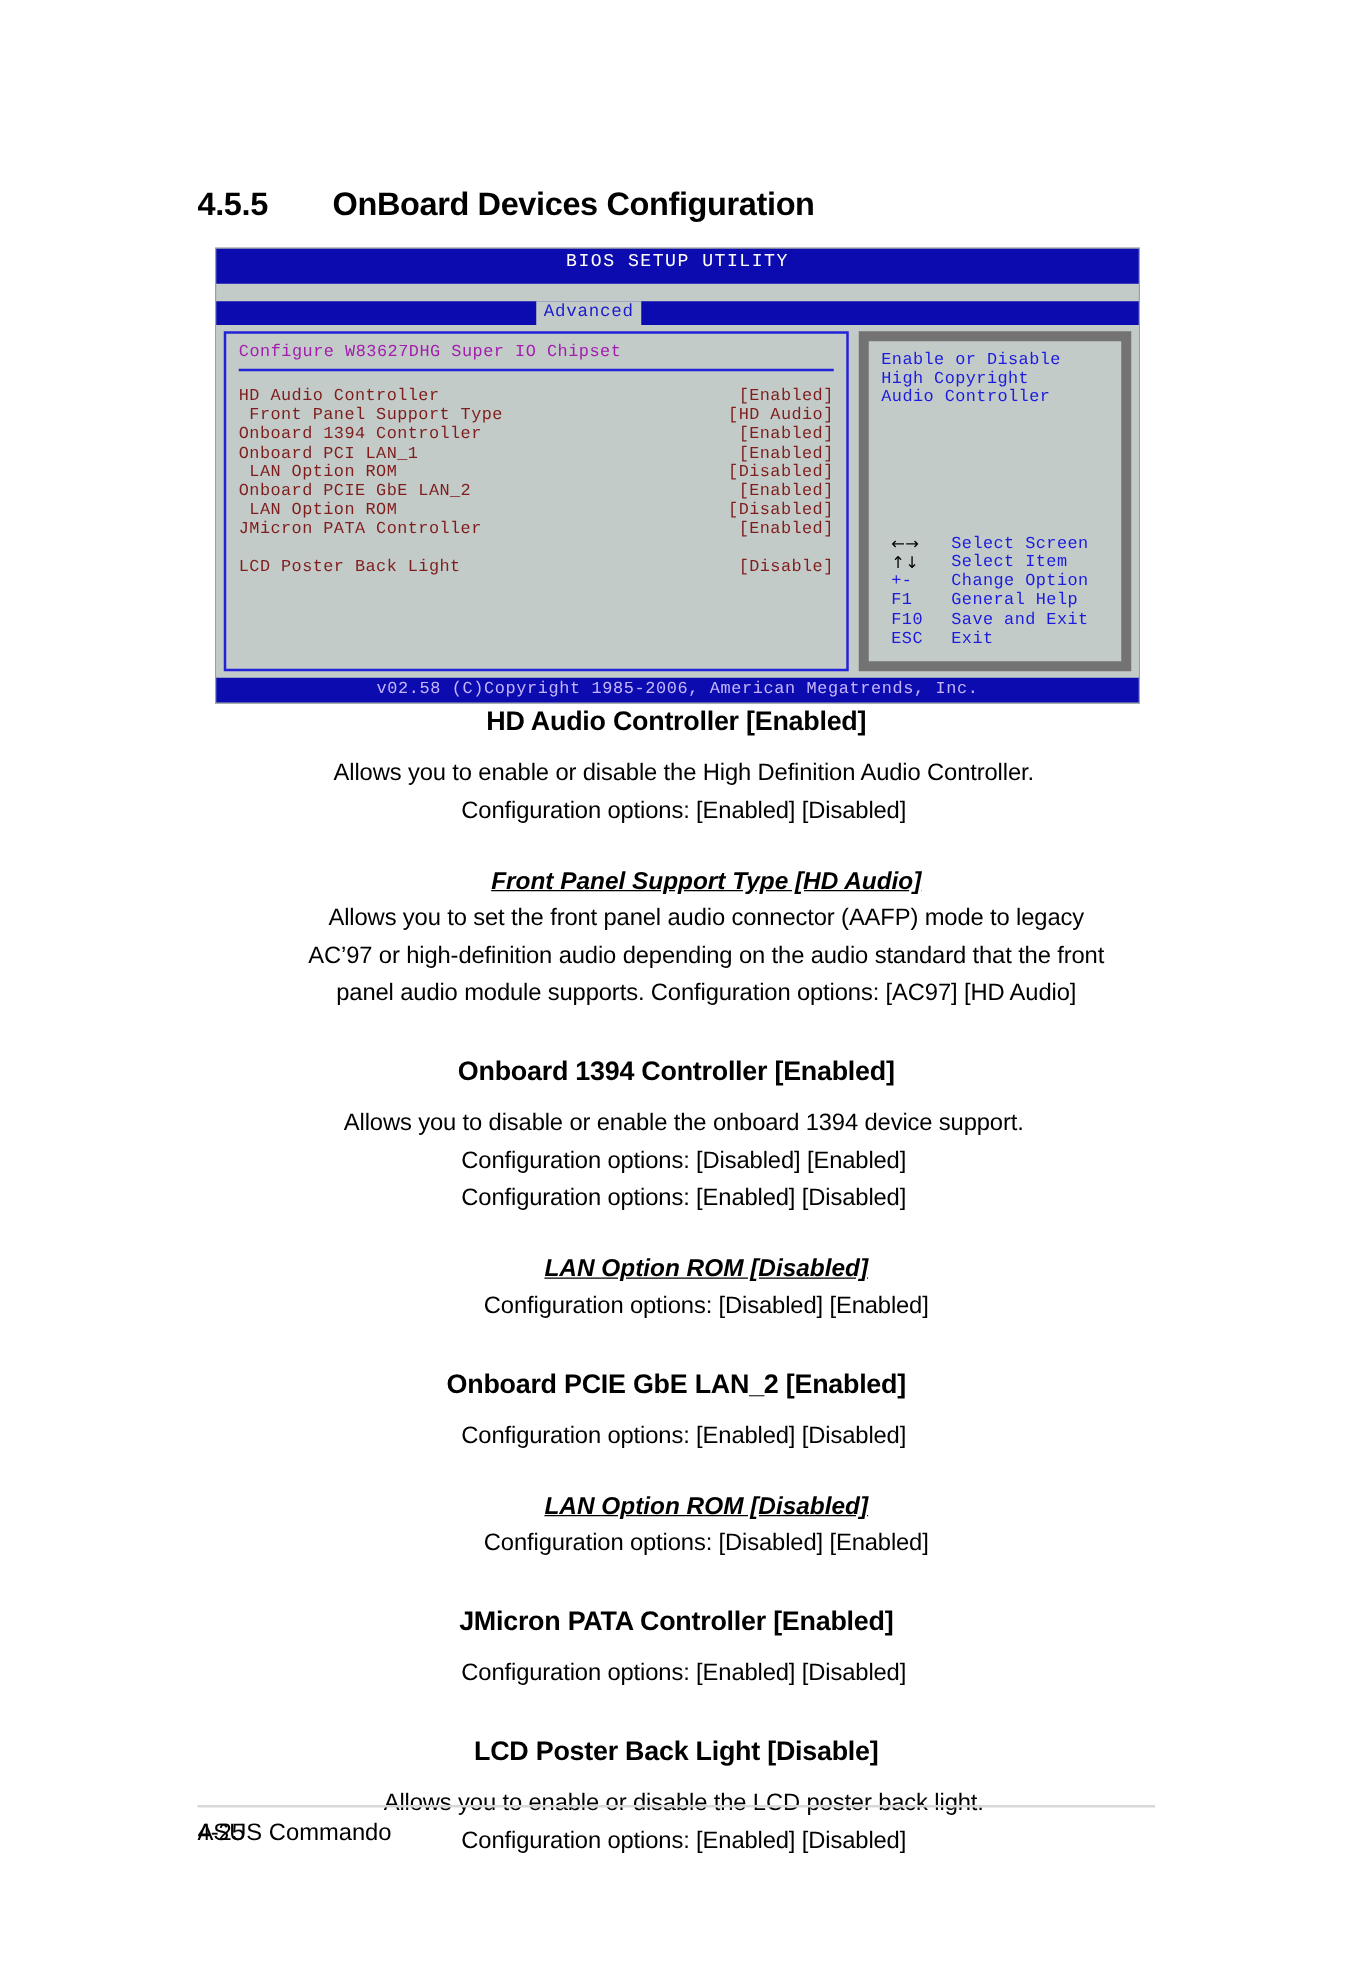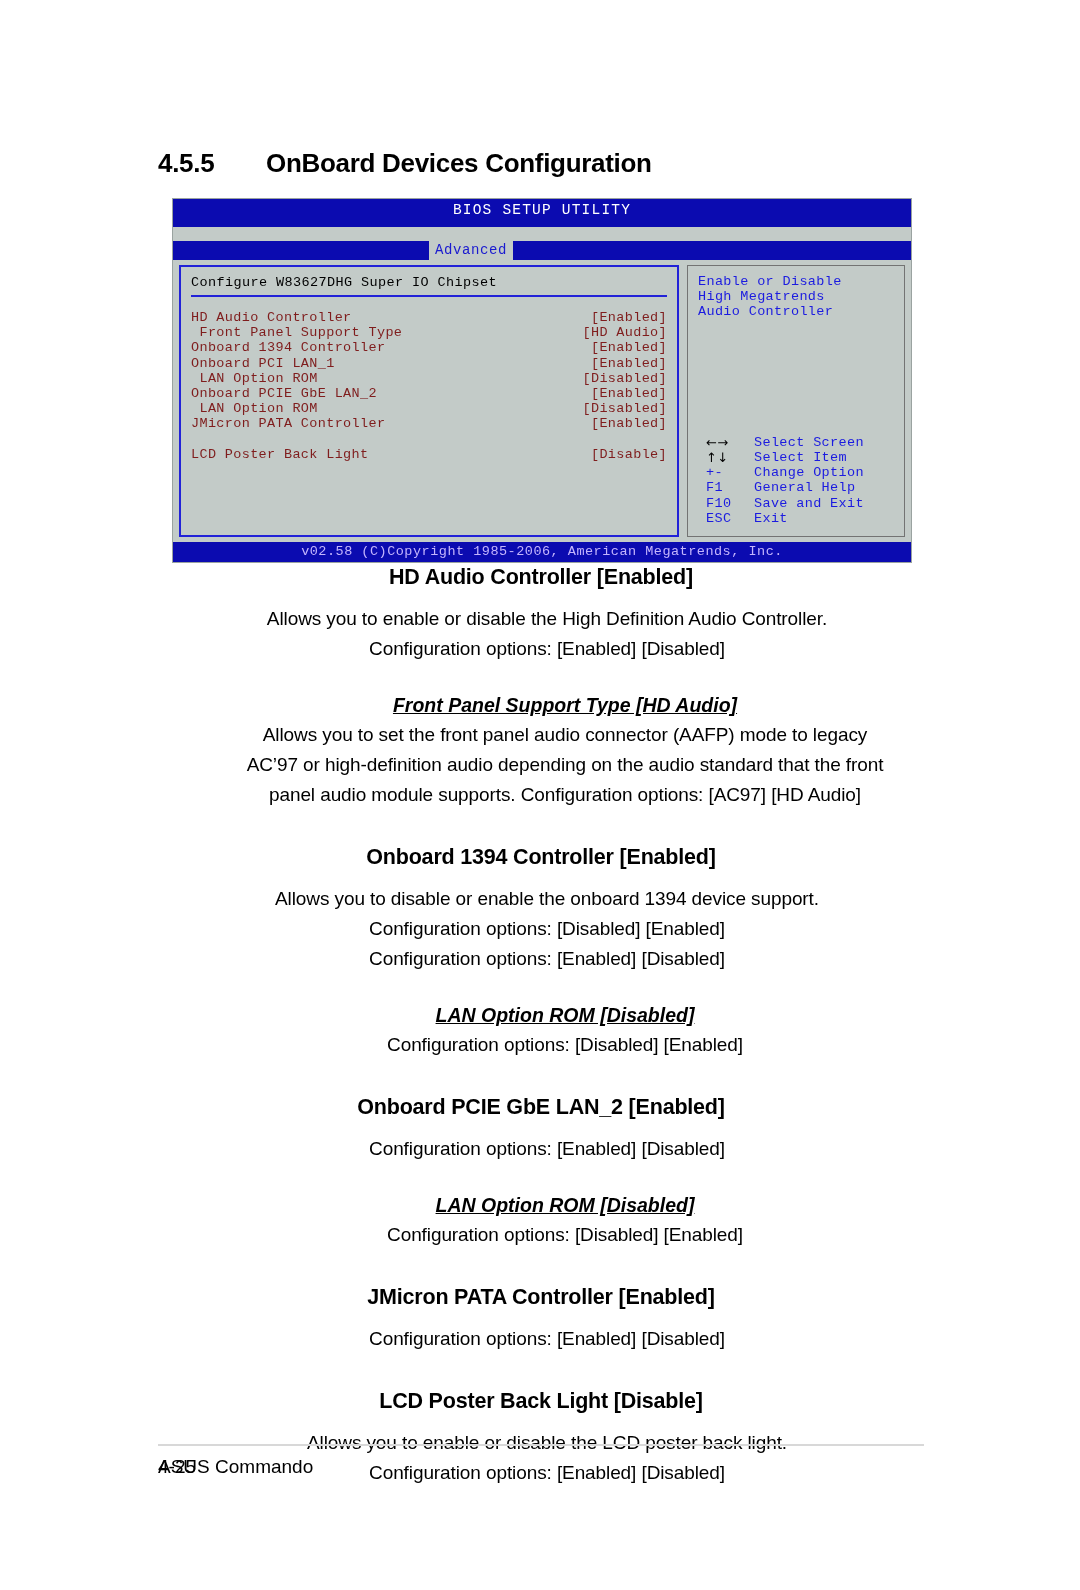--- a/index.html
+++ b/index.html
@@ -88,26 +88,26 @@
     border: 2px solid #2222d8;
     box-sizing: border-box;
     padding: 8px 10px;
   }
   .panel-right {
     position: absolute;
     left: 514px;
     top: 5px;
     width: 218px;
     height: 272px;
-    border: 1px solid #737373;
+    border: 8px solid #737373;
     box-sizing: border-box;
     padding: 8px 10px;
   }
   .cfg-head {
-    color: #000000;
+    color: #a21caf;
     font-size: 13.5px;
     letter-spacing: 0.4px;
     padding-bottom: 5px;
     border-bottom: 2px solid #2222d8;
     margin-bottom: 13px;
     white-space: pre;
   }
   .opt-row {
     display: flex;
     font-size: 13.5px;
@@ -265,21 +265,21 @@
         <span>[Enabled]</span>
       </div>
       <div class="opt-row gap-before">
         <span class="label">LCD Poster Back Light</span>
         <span>[Disable]</span>
       </div>
     </div>
 
     <div class="panel-right">
       <div class="help-text">Enable or Disable</div>
-      <div class="help-text">High Megatrends</div>
+      <div class="help-text">High Copyright</div>
       <div class="help-text">Audio Controller</div>
 
       <div class="keys">
         <div class="key-row">
           <span class="k glyph">←→</span>
           <span>Select Screen</span>
         </div>
         <div class="key-row">
           <span class="k glyph">↑↓</span>
           <span>Select Item</span>

